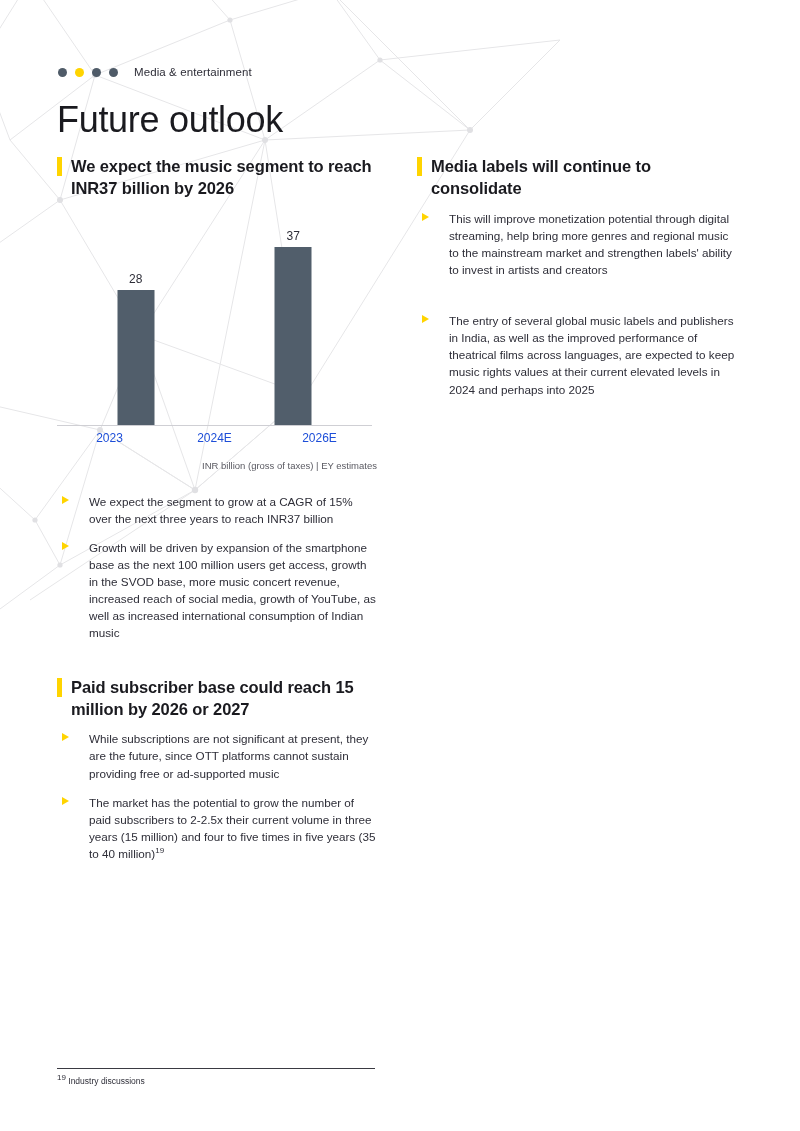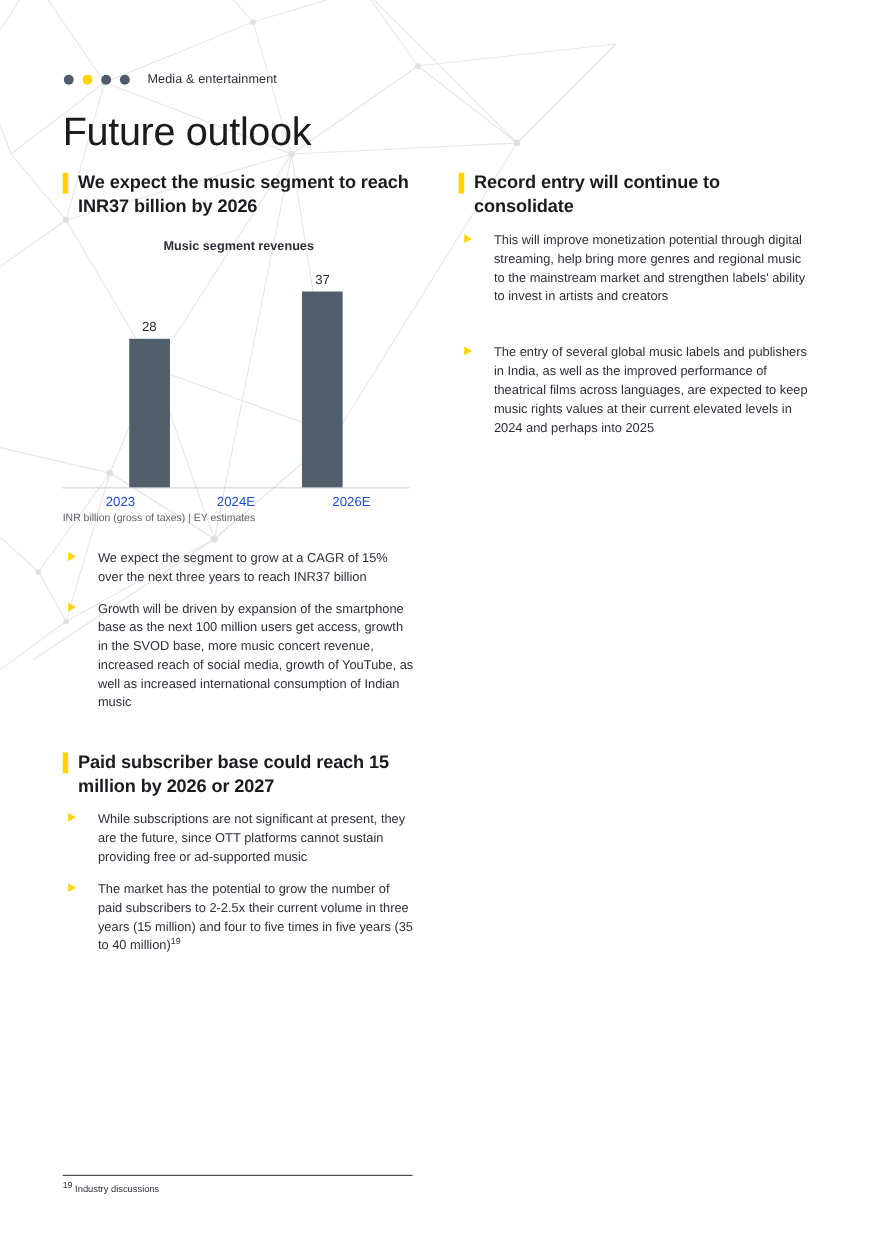--- a/index.html
+++ b/index.html
@@ -182,21 +182,22 @@
   .cat {
     flex: 1 1 0;
     text-align: center;
     font-size: 12px;
     color: #1d4ed8;
     line-height: 20px;
   }
   .chart-note {
     font-size: 9.5px;
     color: #5a5a62;
-    margin-top: 0;
+    margin-top: 12px;
+    text-align: right;
   }
 
   
   .block-gap-lg { height: 34px; }
   .block-gap-md { height: 22px; }
 
   
   .footnote-rule {
     position: absolute;
     left: 57px; top: 1068px;
@@ -271,21 +272,20 @@
   <div class="page-title">Future outlook</div>
 
   <div class="col-left">
 
     <h2 class="sec-head">
       <span class="accent"></span>
       <span>We expect the music segment to reach INR37 billion by 2026</span>
     </h2>
 
     <div class="chart-wrap">
-      <div class="chart-title">Music segment revenues</div>
       <div class="plot">
         <div class="axis-line"></div>
         <div class="bar-group">
           <div class="bar-slot">
             <div class="bar-value" style="bottom: 139px;">28</div>
             <div class="bar c-slate" style="height: 135px; background: rgb(81, 94, 107);"></div>
           </div>
           <div class="bar-slot">
             <div class="bar-value" style="bottom: 182px;">37</div>
             <div class="bar c-slate" style="height: 178px; background: rgb(81, 94, 107);"></div>
@@ -330,21 +330,21 @@
         <span>The market has the potential to grow the number of paid subscribers to 2-2.5x their current volume in three years (15 million) and four to five times in five years (35 to 40 million)</span><sup>19</sup>
       </li>
     </ul>
 
   </div>
 
   <div class="col-right">
 
     <h2 class="sec-head">
       <span class="accent"></span>
-      <span>Record entry will continue to consolidate</span>
+      <span>Media labels will continue to consolidate</span>
     </h2>
 
     <ul class="bullets">
       <li class="bullet">
         <span class="tri"></span>
         <span>This will improve monetization potential through digital streaming, help bring more genres and regional music to the mainstream market and strengthen labels' ability to invest in artists and creators</span>
       </li>
     </ul>
 
     <div class="block-gap-lg"></div>

